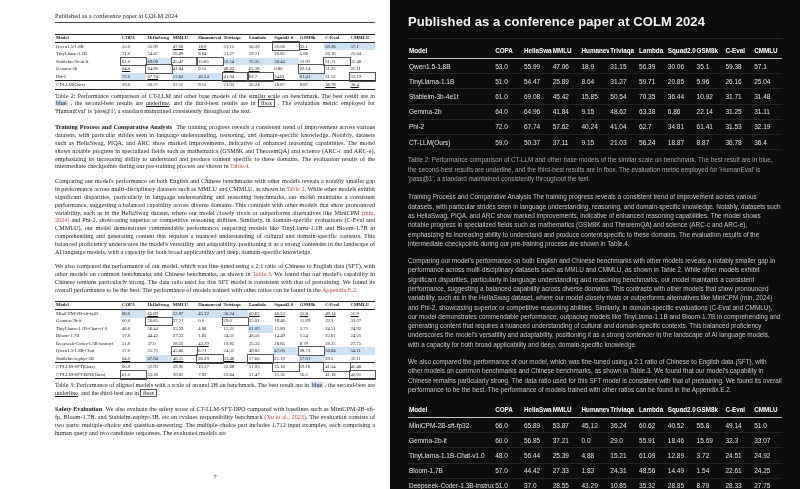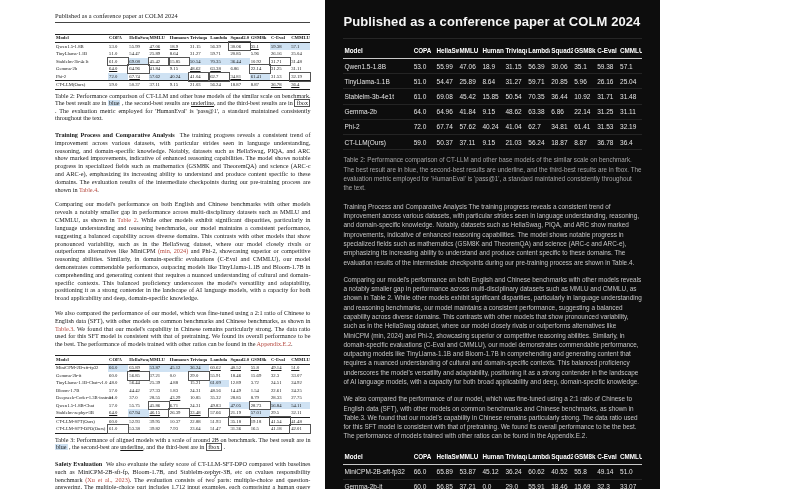--- a/index.html
+++ b/index.html
@@ -1,16 +1,16 @@
 <!DOCTYPE html>
 <html><head>
 <meta charset="utf-8">
 <style>
   html,body{margin:0;padding:0;}
-  .screen{width:660px;height:489px;display:flex;overflow:hidden;background:#ffffff;}
+  .screen{width:800px;height:489px;display:flex;overflow:hidden;background:#ffffff;}
 
   
   .page-light{width:390px;height:489px;box-sizing:border-box;position:relative;
     padding:12px 15px 0 55px;background:#ffffff;color:#171717;
     font-family:"Liberation Serif", serif;}
   .lp-header{font-size:6.4px;color:#222;border-bottom:0.8px solid #444;
     padding-bottom:2.5px;margin-bottom:11px;}
   table.t-light{width:100%;border-collapse:collapse;table-layout:fixed;
     font-size:4.7px;line-height:1.25;border-top:1px solid #222;border-bottom:1px solid #222;margin:4px 0 3px 0;}
   .t-light th{font-weight:bold;text-align:left;border-bottom:0.7px solid #222;padding:0.8px 1px;white-space:nowrap;overflow:hidden;}

